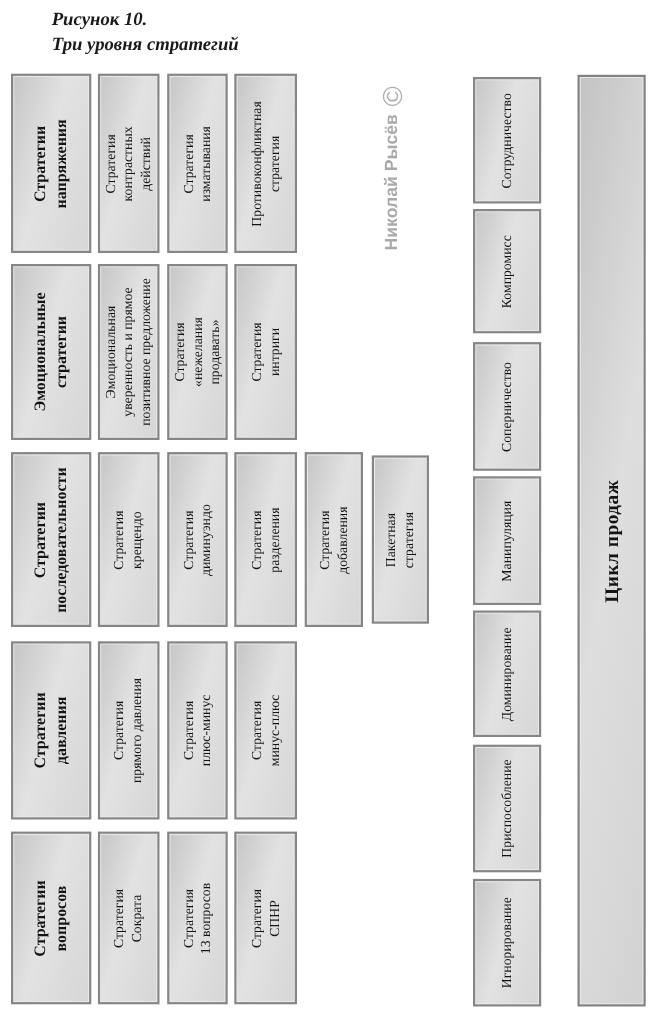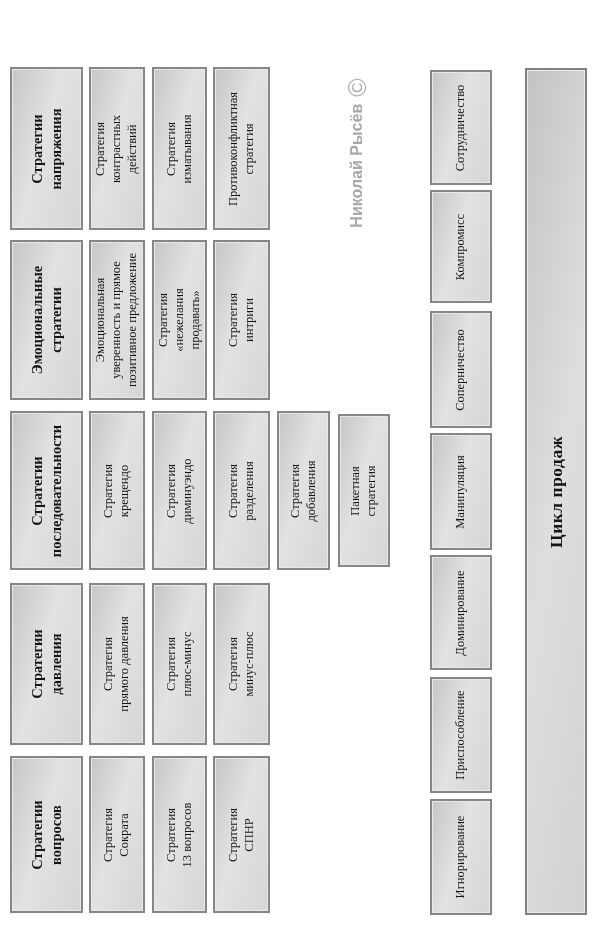--- a/index.html
+++ b/index.html
@@ -29,20 +29,24 @@
     display:flex;align-items:center;justify-content:center;gap:7px;
     font-family:"Liberation Sans",sans-serif;font-weight:bold;font-size:16px;color:#a9a9a9;
   }
   .watermark .copy{font-size:25px;font-weight:normal;line-height:1;color:#b0b0b0;}
 </style>
 </head>
 <body>
 
 <div class="page">
 
+  <div class="caption">
+    <div>Рисунок 10.</div>
+    <div>Три уровня стратегий</div>
+  </div>
 
   <div class="box hdr" style="left:10px;top:67px;width:73px;height:163px">
     <div class="rot" style="width:152px">Стратегии
 напряжения</div>
   </div>
   <div class="box" style="left:89px;top:67px;width:56px;height:163px">
     <div class="rot" style="width:150px">Стратегия
 контрастных
 действий</div>
   </div>

